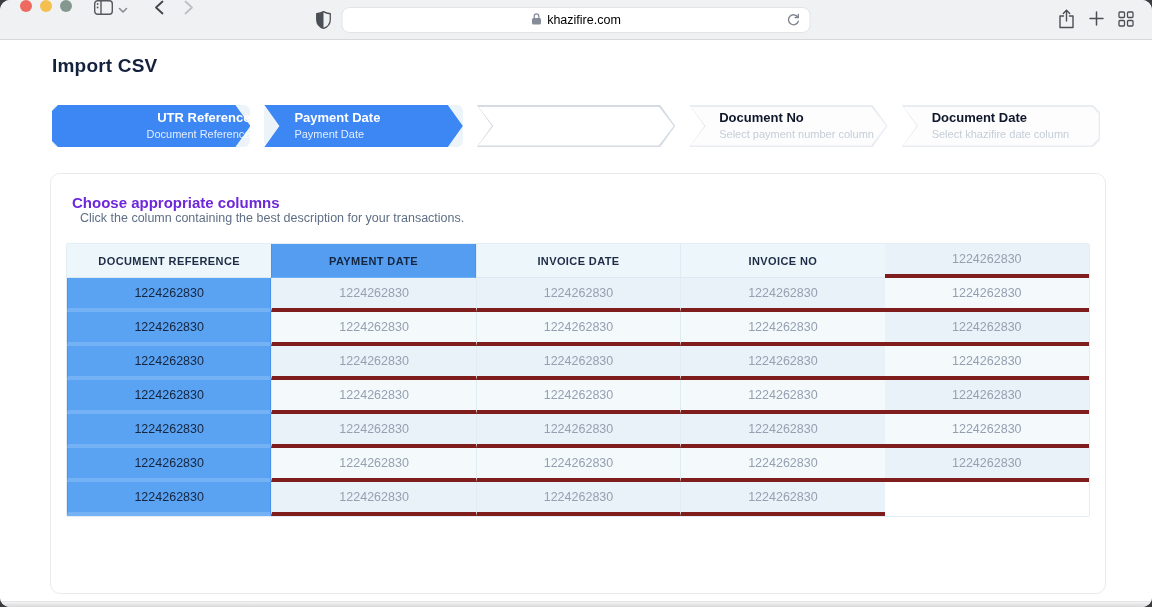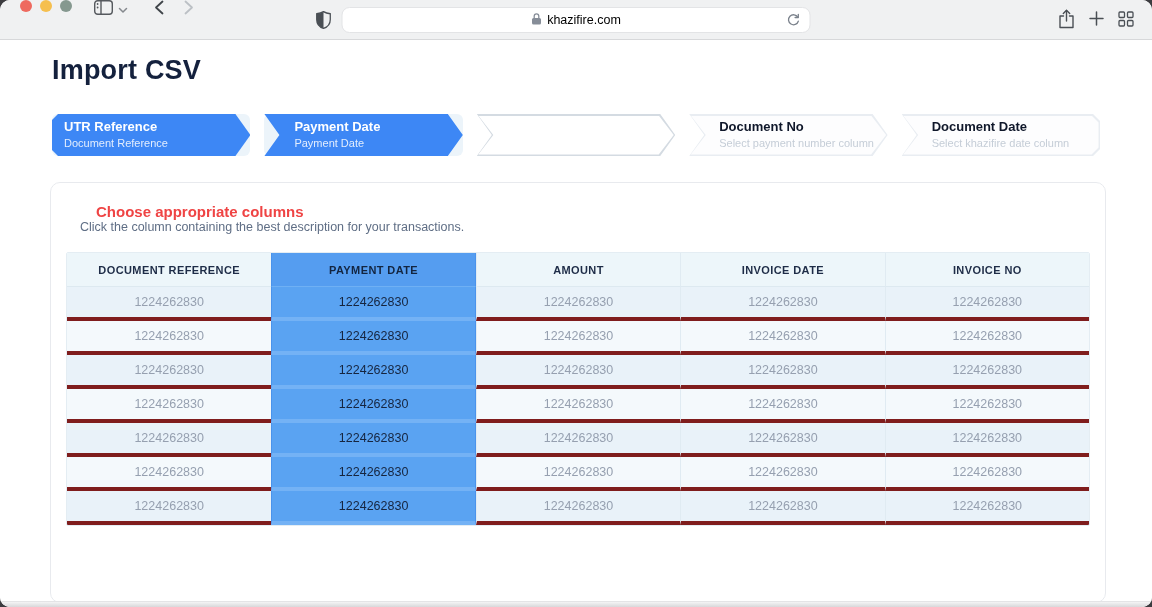--- a/index.html
+++ b/index.html
@@ -36,31 +36,31 @@
     display:flex; align-items:center; justify-content:center; gap:6px;
   }
   .address-text { font-size:12.5px; color:#82899
 4; }
   .reload-wrap { position:absolute; right:9px; top:5px; }
   .right-group { position:absolute; right:18px; top:0; height:40px; display:flex; align-items:center; gap:14px; }
 
   
   .page { position:relative; height:566px; background:#ffffff; }
   .page-title {
-    margin:15px 0 0 52px; font-size:27px; font-weight:700;
+    margin:15px 0 0 52px; font-size:19px; font-weight:700;
     color:#14213d; letter-spacing:.2px;
   }
 
   
   .stepper { display:flex; gap:14px; margin:28px 52px 0; height:42px; }
   .step { flex:1; position:relative; border-radius:6px; }
   .step .shape { position:absolute; inset:0; }
   .step .inner { position:absolute; inset:1.5px; }
   .step .text { position:relative; z-index:2; padding:5px 0 0 30px; }
-  .step.first .text { padding-left:12px; }
+  .step.first .text { padding-left:12px;text-align:right; }
   .step-title { font-size:13px; font-weight:600; line-height:16px; }
   .step-sub { font-size:11px; line-height:14px; margin-top:1px; }
 
   .clip-first { clip-path:polygon(6px 0, calc(100% - 15px) 0, 100% 50%, calc(100% - 15px) 100%, 6px 100%, 0 calc(100% - 6px), 0 6px); }
   .clip-mid { clip-path:polygon(0 0, calc(100% - 15px) 0, 100% 50%, calc(100% - 15px) 100%, 0 100%, 15px 50%); }
   .clip-last { clip-path:polygon(0 0, calc(100% - 7px) 0, 100% 7px, 100% calc(100% - 7px), calc(100% - 7px) 100%, 0 100%, 15px 50%); }
 
   .step.complete { background:#ecf4fa; }
   .step.complete .shape { background:#3d87f5; }
   .step.complete .step-title { color:#ffffff; }
@@ -75,21 +75,21 @@
   .step.upcoming .inner { background:#fdfdfe; }
   .step.upcoming .step-title { color:#0f172a; }
   .step.upcoming .step-sub { color:#c5cdd7; }
 
   
   .card {
     margin:26px 46px 0 50px; min-height:421px;
     background:#ffffff; border:1px solid #e8eaee; border-radius:10px;
     padding:20px 15px 20px 15px;
   }
-  .card-heading { margin-left:30px; font-size:15px; font-weight:700; color:#ef4444; }
+  .card-heading { margin-left:6px; font-size:15px; font-weight:700; color:#6d28d9; }
   .card-subheading { margin-left:14px; margin-top:0; font-size:12.5px; color:#5f6e85; }
 
   .table-grid {
     display:grid; margin-top:18px;
     border:1px solid #e4edf3; border-radius:2px; overflow:hidden;
   }
   .cell {
     height:34px; display:flex; align-items:center; justify-content:center;
     cursor:pointer;
   }
@@ -268,21 +268,20 @@
       </div>
 
     </div>
 
     <div class="card">
       <div class="card-heading">Choose appropriate columns</div>
       <div class="card-subheading">Click the column containing the best description for your transactions.</div>
       <div class="table-grid" style="grid-template-columns: repeat(5, 1fr);">
           <div class="cell th">DOCUMENT REFERENCE</div>
           <div class="cell th sel bl">PAYMENT DATE</div>
-          <div class="cell th bl">AMOUNT</div>
           <div class="cell th bl">INVOICE DATE</div>
           <div class="cell th bl">INVOICE NO</div>
           <div class="cell td ra">1224262830</div>
           <div class="cell td ra sel bl">1224262830</div>
           <div class="cell td ra bl">1224262830</div>
           <div class="cell td ra bl">1224262830</div>
           <div class="cell td ra bl">1224262830</div>
           <div class="cell td rb">1224262830</div>
           <div class="cell td rb sel bl">1224262830</div>
           <div class="cell td rb bl">1224262830</div>

